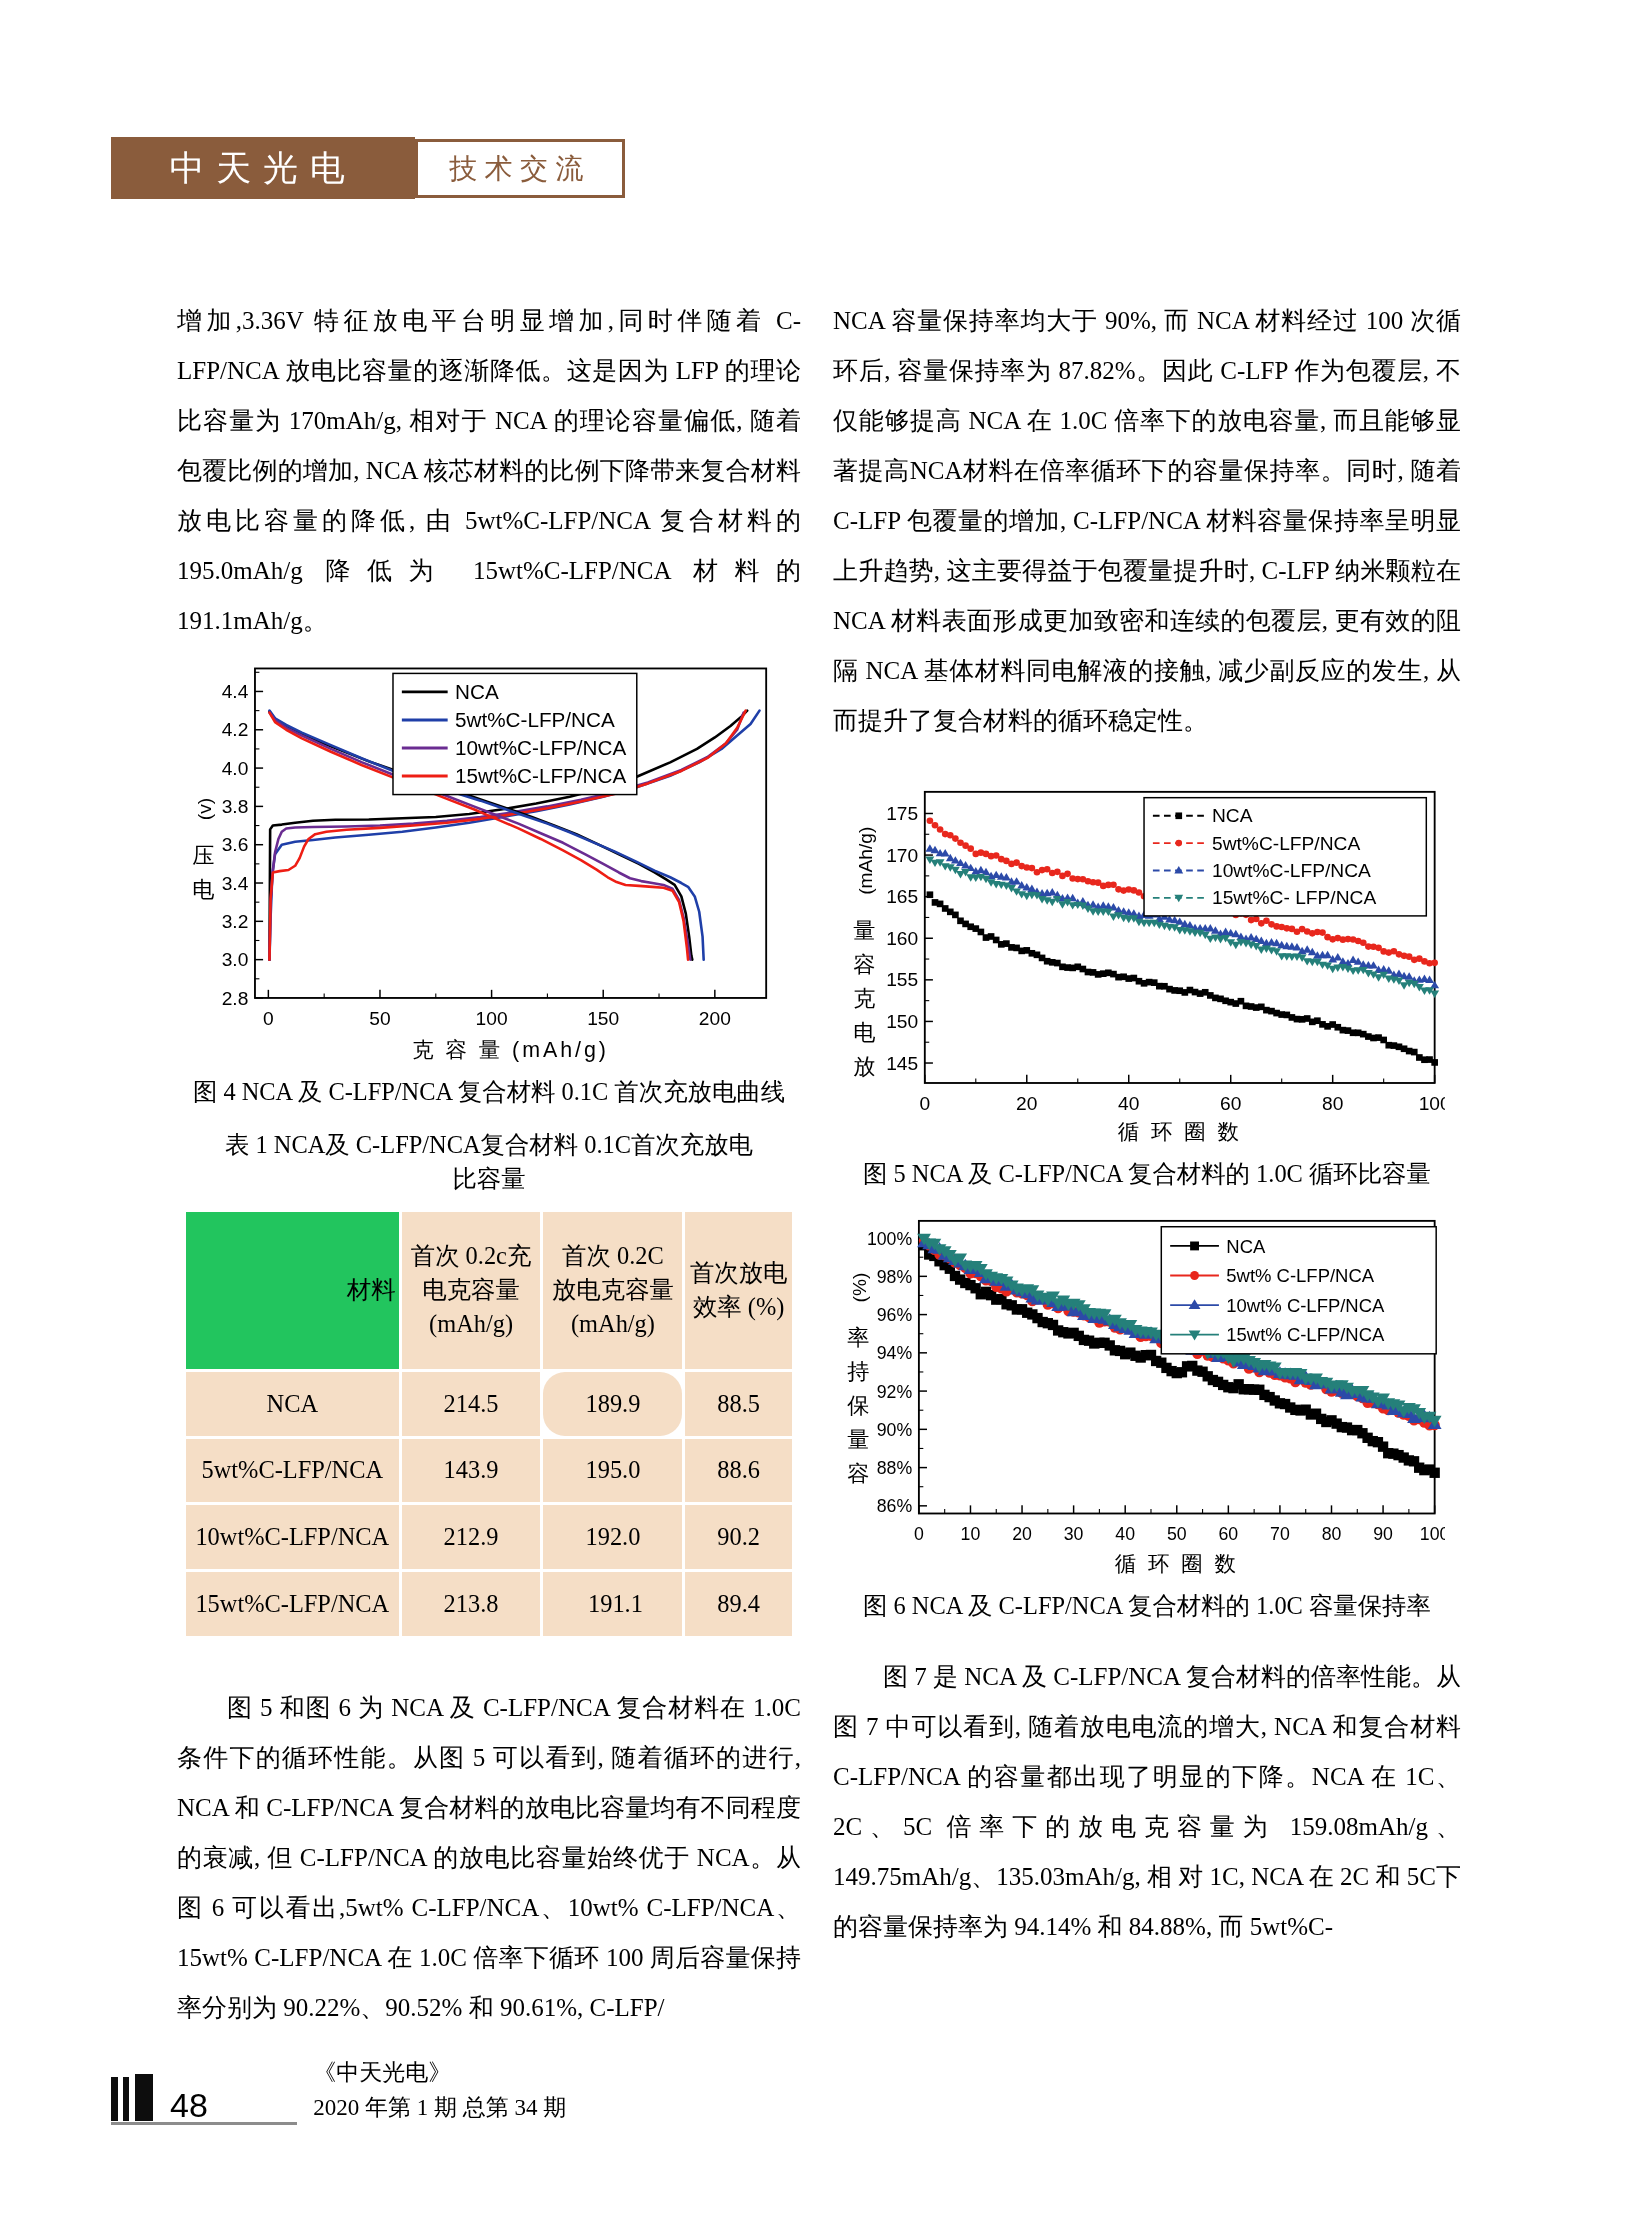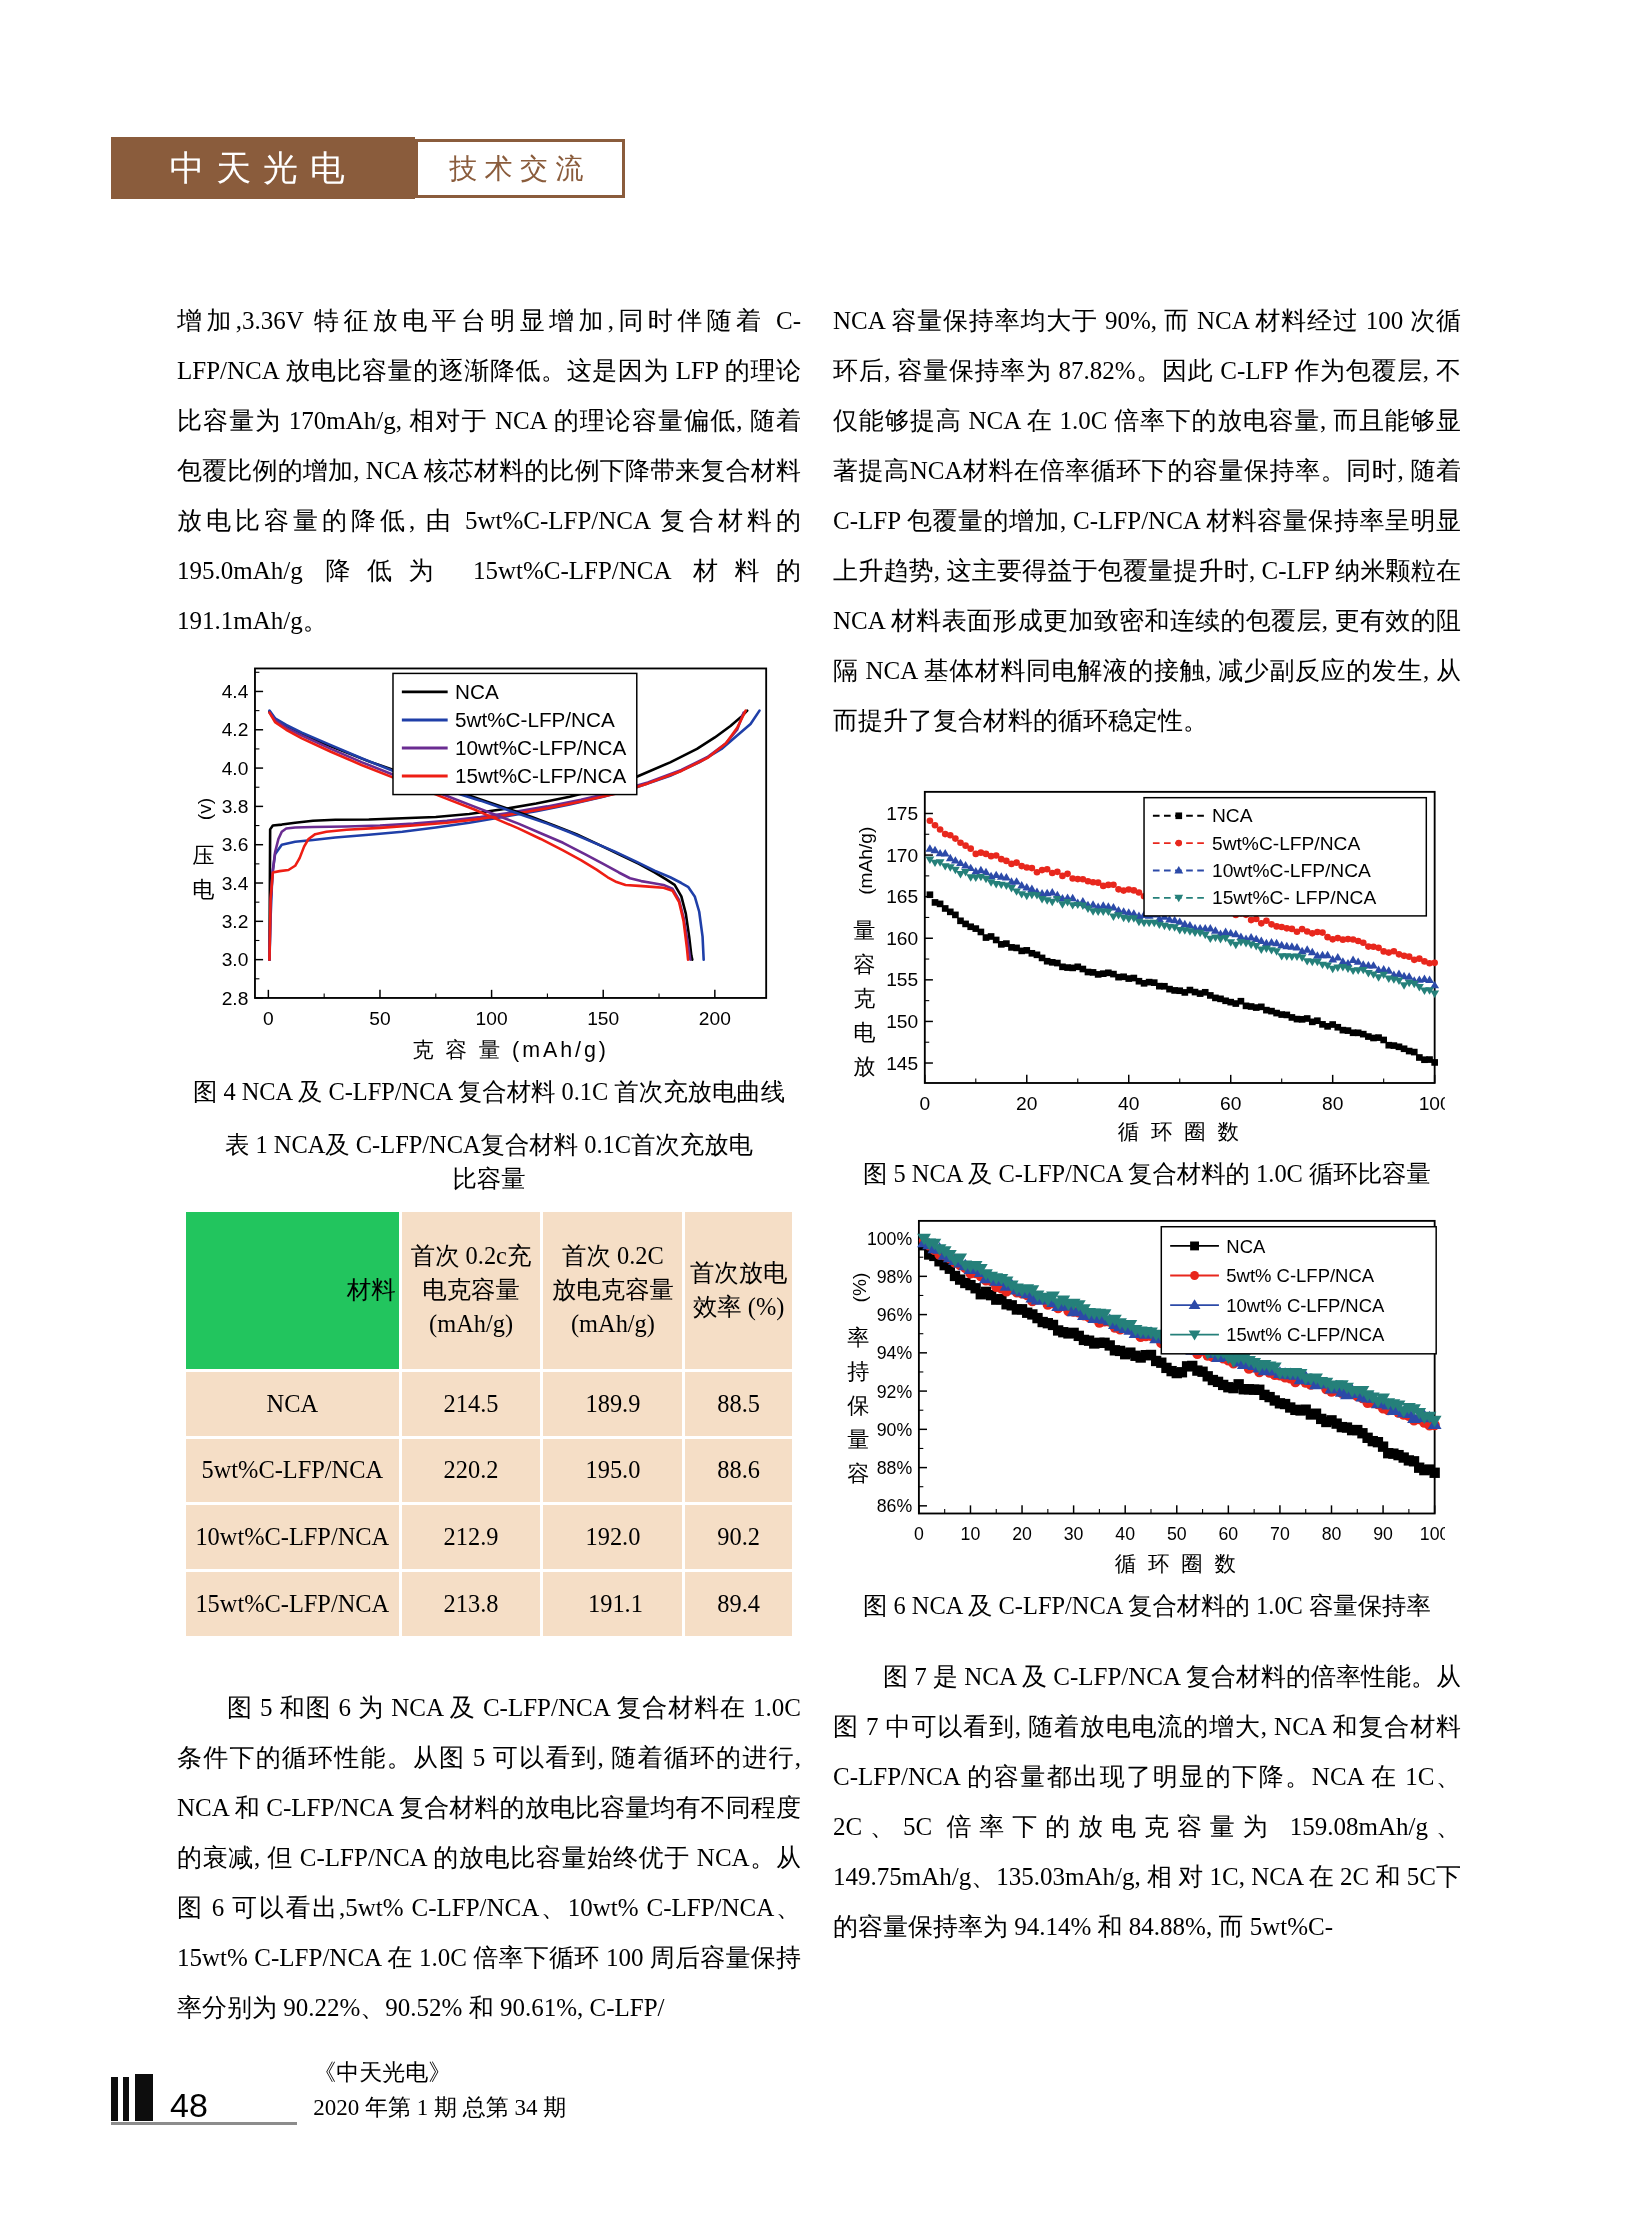--- a/index.html
+++ b/index.html
@@ -142,26 +142,26 @@
 放电克容量
 (mAh/g)</th>
         <th style="width: 109px; background: rgb(245, 222, 198);">首次放电
 效率 (%)</th>
       </tr>
     </thead>
     <tbody>
       <tr>
         <td style="background: rgb(245, 222, 198);">NCA</td>
         <td style="background: rgb(245, 222, 198);">214.5</td>
-        <td style="background: rgb(245, 222, 198);">189.9</td>
+        <td style="background: rgb(245, 222, 198); border-radius: 22px;">189.9</td>
         <td style="background: rgb(245, 222, 198);">88.5</td>
       </tr>
       <tr>
         <td style="background: rgb(245, 222, 198);">5wt%C-LFP/NCA</td>
-        <td style="background: rgb(245, 222, 198);">220.2</td>
+        <td style="background: rgb(245, 222, 198);">143.9</td>
         <td style="background: rgb(245, 222, 198);">195.0</td>
         <td style="background: rgb(245, 222, 198);">88.6</td>
       </tr>
       <tr>
         <td style="background: rgb(245, 222, 198);">10wt%C-LFP/NCA</td>
         <td style="background: rgb(245, 222, 198);">212.9</td>
         <td style="background: rgb(245, 222, 198);">192.0</td>
         <td style="background: rgb(245, 222, 198);">90.2</td>
       </tr>
       <tr>

